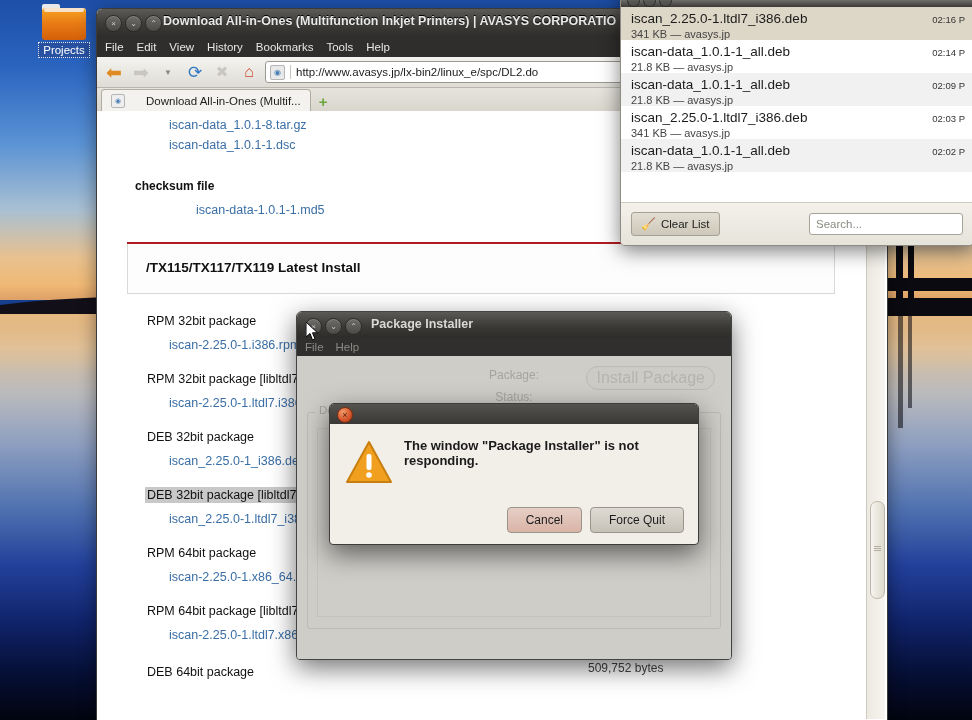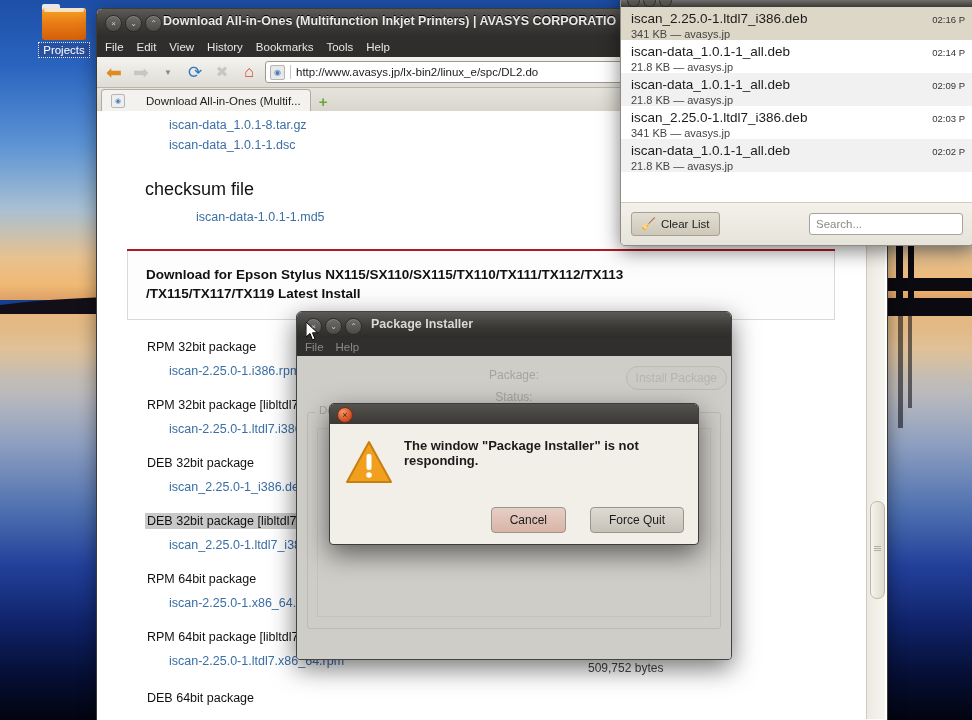--- a/index.html
+++ b/index.html
@@ -66,21 +66,21 @@
      font-size:11.5px;color:#1d1d1d;white-space:nowrap;max-width:330px;overflow:hidden;}
   #tab-active .favicon{width:12px;height:12px;border-radius:2px;background:#eee;border:1px solid #b5b5b5;
      display:flex;align-items:center;justify-content:center;font-size:7px;color:#4a7fb5;flex:none;}
   #newtab{margin-left:8px;margin-bottom:3px;color:#6aa63a;font-size:15px;font-weight:bold;line-height:1;}
   
   #page{position:absolute;left:0;right:0;top:102px;bottom:0;background:#fff;overflow:hidden;}
   #page-inner{position:absolute;left:0;top:0;right:22px;bottom:0;background:#fff;padding:4px 0 0 0;}
   .file-row{display:flex;align-items:baseline;padding:3px 0 3px 0;}
   .file-row a{color:#3a6ea5;font-size:12.5px;margin-left:72px;}
   .file-row .size{margin-left:auto;margin-right:24px;font-size:9px;color:#333;}
-  .sect-label{font-size:18px;color:#111;margin:24px 0 2px 48px;}
+  .sect-label{font-size:12px;color:#111;margin:24px 0 2px 38px;font-weight:bold;}
   hr.red{border:none;border-top:2px solid #b01b22;margin:22px 30px 0 30px;}
   #banner{margin:0 30px;border:1px solid #d9d9d9;border-top:none;background:#fdfdfd;
      padding:14px 18px 16px 18px;}
   #banner .t{font-size:13.5px;font-weight:bold;color:#111;line-height:19px;}
   .pkg-block{margin-top:17px;}
   .pkg-head{font-size:12.5px;color:#111;margin-left:48px;display:inline-block;padding:1px 2px;}
   .pkg-head.sel{background:#c8c8c8;color:#111;}
   .pkg-link{font-size:12.5px;color:#3a6ea5;margin-left:72px;display:block;margin-top:9px;}
   #bytes-note{position:absolute;left:588px;top:661px;font-size:12px;color:#444;}
   
@@ -117,22 +117,22 @@
      background:#cfcdc8;border:1px solid #444;border-radius:6px 6px 4px 4px;
      box-shadow:0 8px 26px rgba(0,0,0,.55);overflow:hidden;}
   #inst-titlebar{height:26px;background:linear-gradient(to bottom,#5a5956,#3b3a37 55%,#2d2c2a);
      position:relative;border-radius:5px 5px 0 0;}
   #inst-title{position:absolute;left:74px;top:5px;color:#d9d8d6;font-size:12.5px;font-weight:bold;}
   #inst-menubar{height:18px;background:#302f2d;display:flex;align-items:center;padding-left:8px;gap:12px;}
   #inst-menubar .mi{font-size:11.5px;color:#8b8a87;}
   #inst-body{position:absolute;left:0;right:0;top:44px;bottom:0;background:#cfcdc8;padding:8px 10px;box-sizing:border-box;}
   .inst-row{display:flex;align-items:center;height:22px;justify-content:center;}
   .inst-row .lbl{font-size:12px;color:#a6a49f;}
-  #install-btn{position:absolute;right:4px;top:10px;height:22px;padding:0 9px;
-     display:flex;align-items:center;font-size:12px;color:#b6b4ae;
+  #install-btn{position:absolute;right:16px;top:10px;height:22px;padding:0 9px;
+     display:flex;align-items:center;font-size:16px;color:#b6b4ae;
      background:#cdcbc6;border:1px solid #bcbab4;border-radius:12px;}
   #inst-frame{position:absolute;left:10px;right:10px;top:56px;bottom:30px;
      border:1px solid #bcbab4;border-radius:3px;}
   #inst-desc-lbl{position:absolute;left:18px;top:48px;background:#cfcdc8;padding:0 4px;
      font-size:11.5px;color:#a6a49f;}
   #inst-inner{position:absolute;left:20px;right:20px;top:72px;bottom:42px;
      border:1px solid #c4c2bc;background:#cfcdc8;}
   
   #fq{position:absolute;left:329px;top:403px;width:368px;height:140px;
      background:#f2efe9;border:1px solid #3d3d3d;border-radius:5px 5px 4px 4px;
@@ -144,21 +144,21 @@
      color:#5a1f08;font-size:9px;line-height:1;}
   #fq-body{position:absolute;left:0;right:0;top:20px;bottom:0;padding:14px 16px 0 16px;box-sizing:border-box;
      display:flex;gap:12px;}
   #fq-icon{width:46px;height:44px;flex:none;position:relative;margin-top:2px;}
   #fq-text .h{font-size:13px;font-weight:bold;color:#1b1b1b;}
   #fq-text .p{font-size:12px;color:#262626;margin-top:10px;line-height:16px;}
   #fq-buttons{position:absolute;right:14px;bottom:11px;display:flex;gap:8px;}
   .fq-btn{height:24px;padding:0 18px;display:flex;align-items:center;font-size:12px;
      border:1px solid #9a948b;border-radius:4px;color:#1c1c1c;}
   .fq-btn.cancel{background:linear-gradient(to bottom,#e6cfc6,#d9b4a6);}
-  .fq-btn.force{background:linear-gradient(to bottom,#dedbd3,#c6c2b8);margin-left:16px;}
+  .fq-btn.force{background:linear-gradient(to bottom,#dedbd3,#c6c2b8);}
   
   #cursor{position:absolute;left:306px;top:322px;width:14px;height:20px;}
 </style>
 </head>
 <body>
 
 <div id="desktop">
   <div class="wp-sky"></div>
   <div class="wp-hills"></div>
   <div class="wp-hills2"></div>
@@ -239,21 +239,20 @@
 
       <div class="sect-label">checksum file</div>
       <div class="file-row" style="padding-top:8px;padding-left:27px;">
         <a>iscan-data-1.0.1-1.md5</a>
         <span class="size">242</span>
       </div>
 
       <hr class="red">
 
       <div id="banner">
-        <div class="t">Download for Epson Stylus NX115/SX110/SX115/TX110/TX111/TX112/TX113</div>
         <div class="t">/TX115/TX117/TX119 Latest Install</div>
       </div>
 
       <div class="pkg-block">
         <div class="pkg-head">RPM 32bit package</div>
         <a class="pkg-link">iscan-2.25.0-1.i386.rpm</a>
       </div>
       <div class="pkg-block">
         <div class="pkg-head">RPM 32bit package [libltdl7] (</div>
         <a class="pkg-link">iscan-2.25.0-1.ltdl7.i386.</a>

